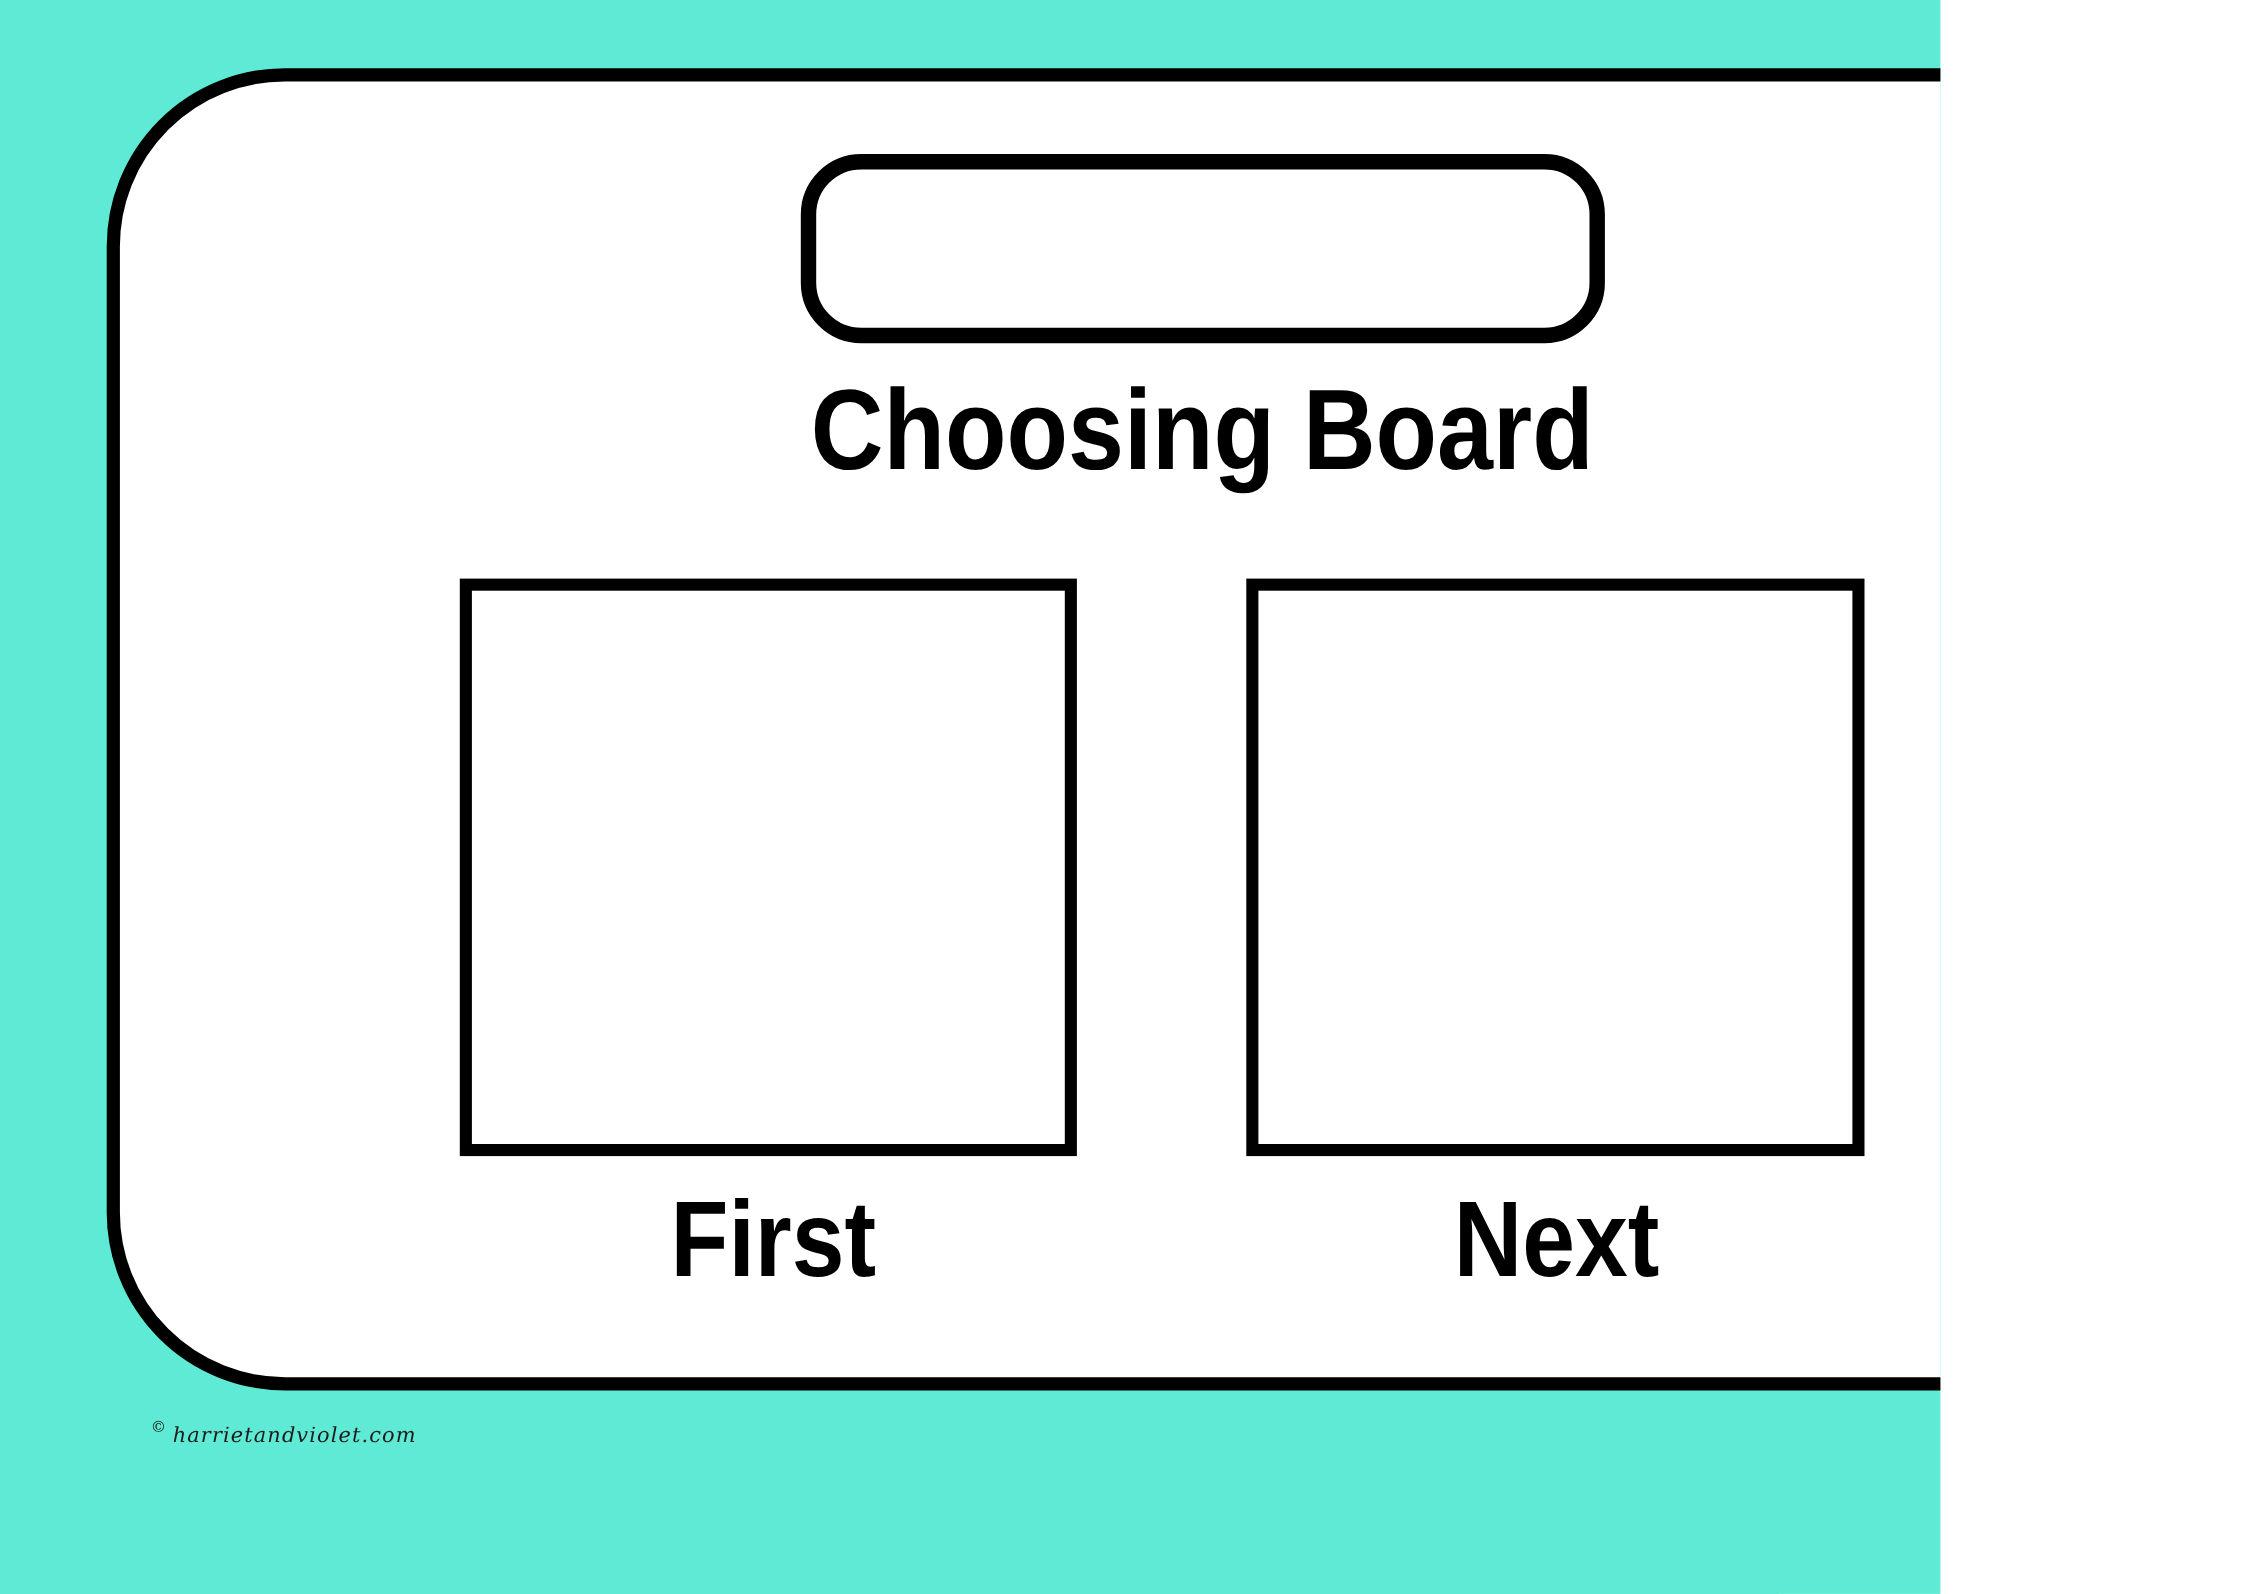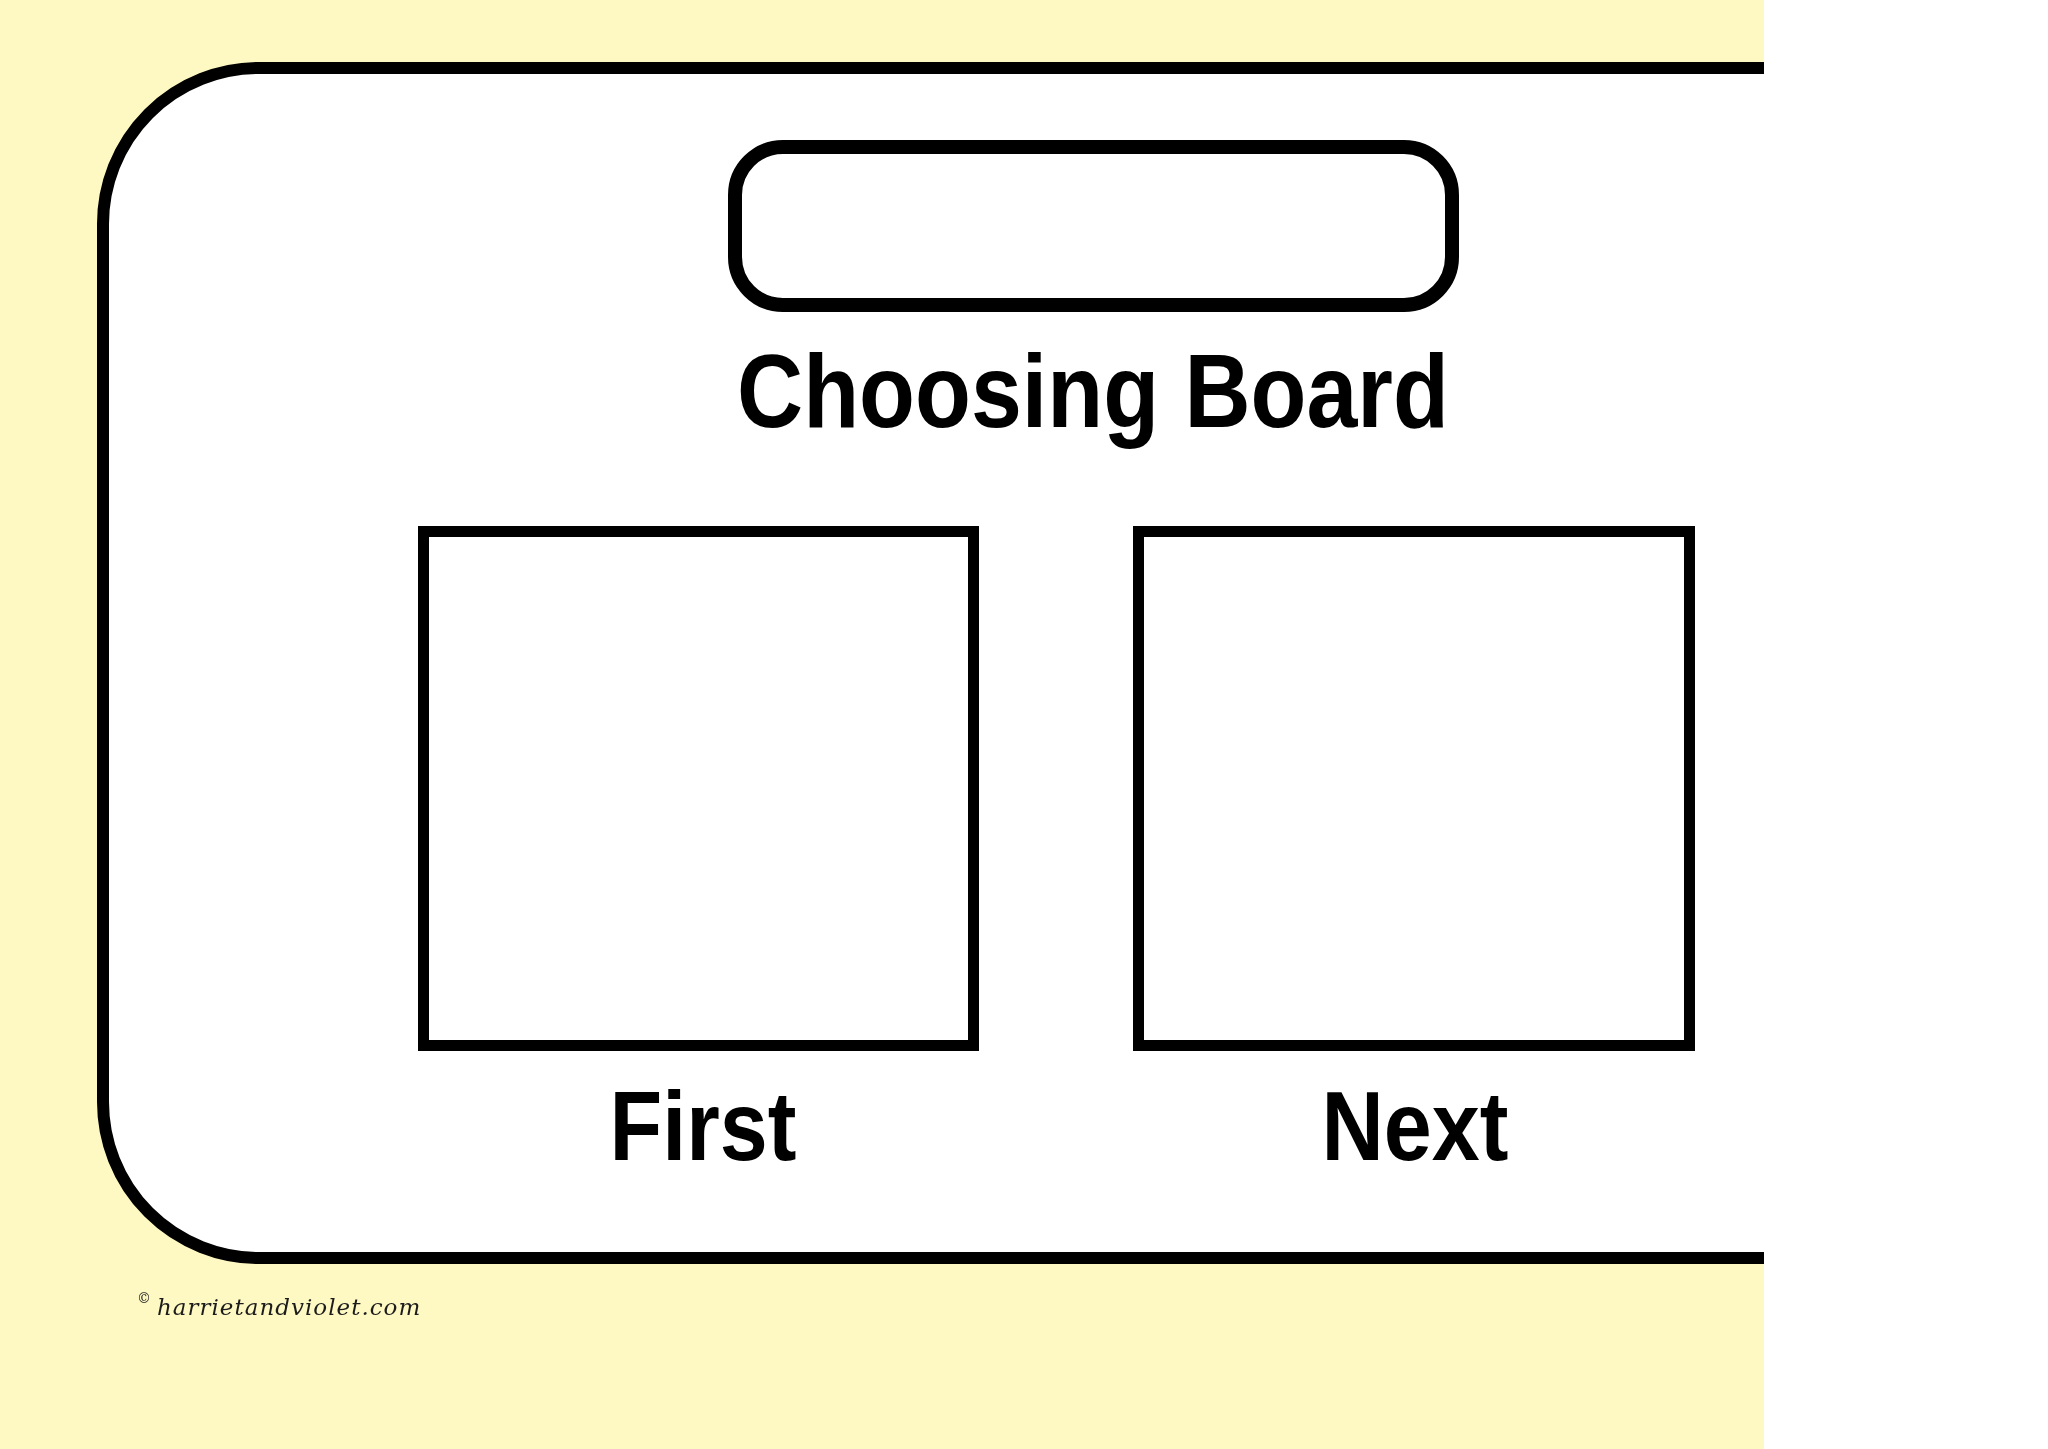--- a/index.html
+++ b/index.html
@@ -4,21 +4,21 @@
 <style>
   html, body {
     margin: 0;
     padding: 0;
     background: #ffffff;
   }
   #canvas {
     position: relative;
     width: 1764px;
     height: 1449px;
-    background: #fef9c3;
+    background: #5eead4;
     overflow: hidden;
     font-family: "Liberation Sans", sans-serif;
     color: #000000;
   }
 
   
   .board-outline {
     position: absolute;
     left: 97px;
     top: 62px;
@@ -111,21 +111,21 @@
     font-style: italic;
   }
   .credit-symbol {
     font-size: 14px;
     line-height: 1;
     margin-right: 6px;
     transform: translateY(1px);
     font-style: normal;
   }
   .credit-site {
-    font-size: 23px;
+    font-size: 19px;
     line-height: 1.2;
     letter-spacing: 1px;
     transform: translateY(4px);
   }
 </style>
 </head>
 <body>
 
 <div id="canvas">
 

